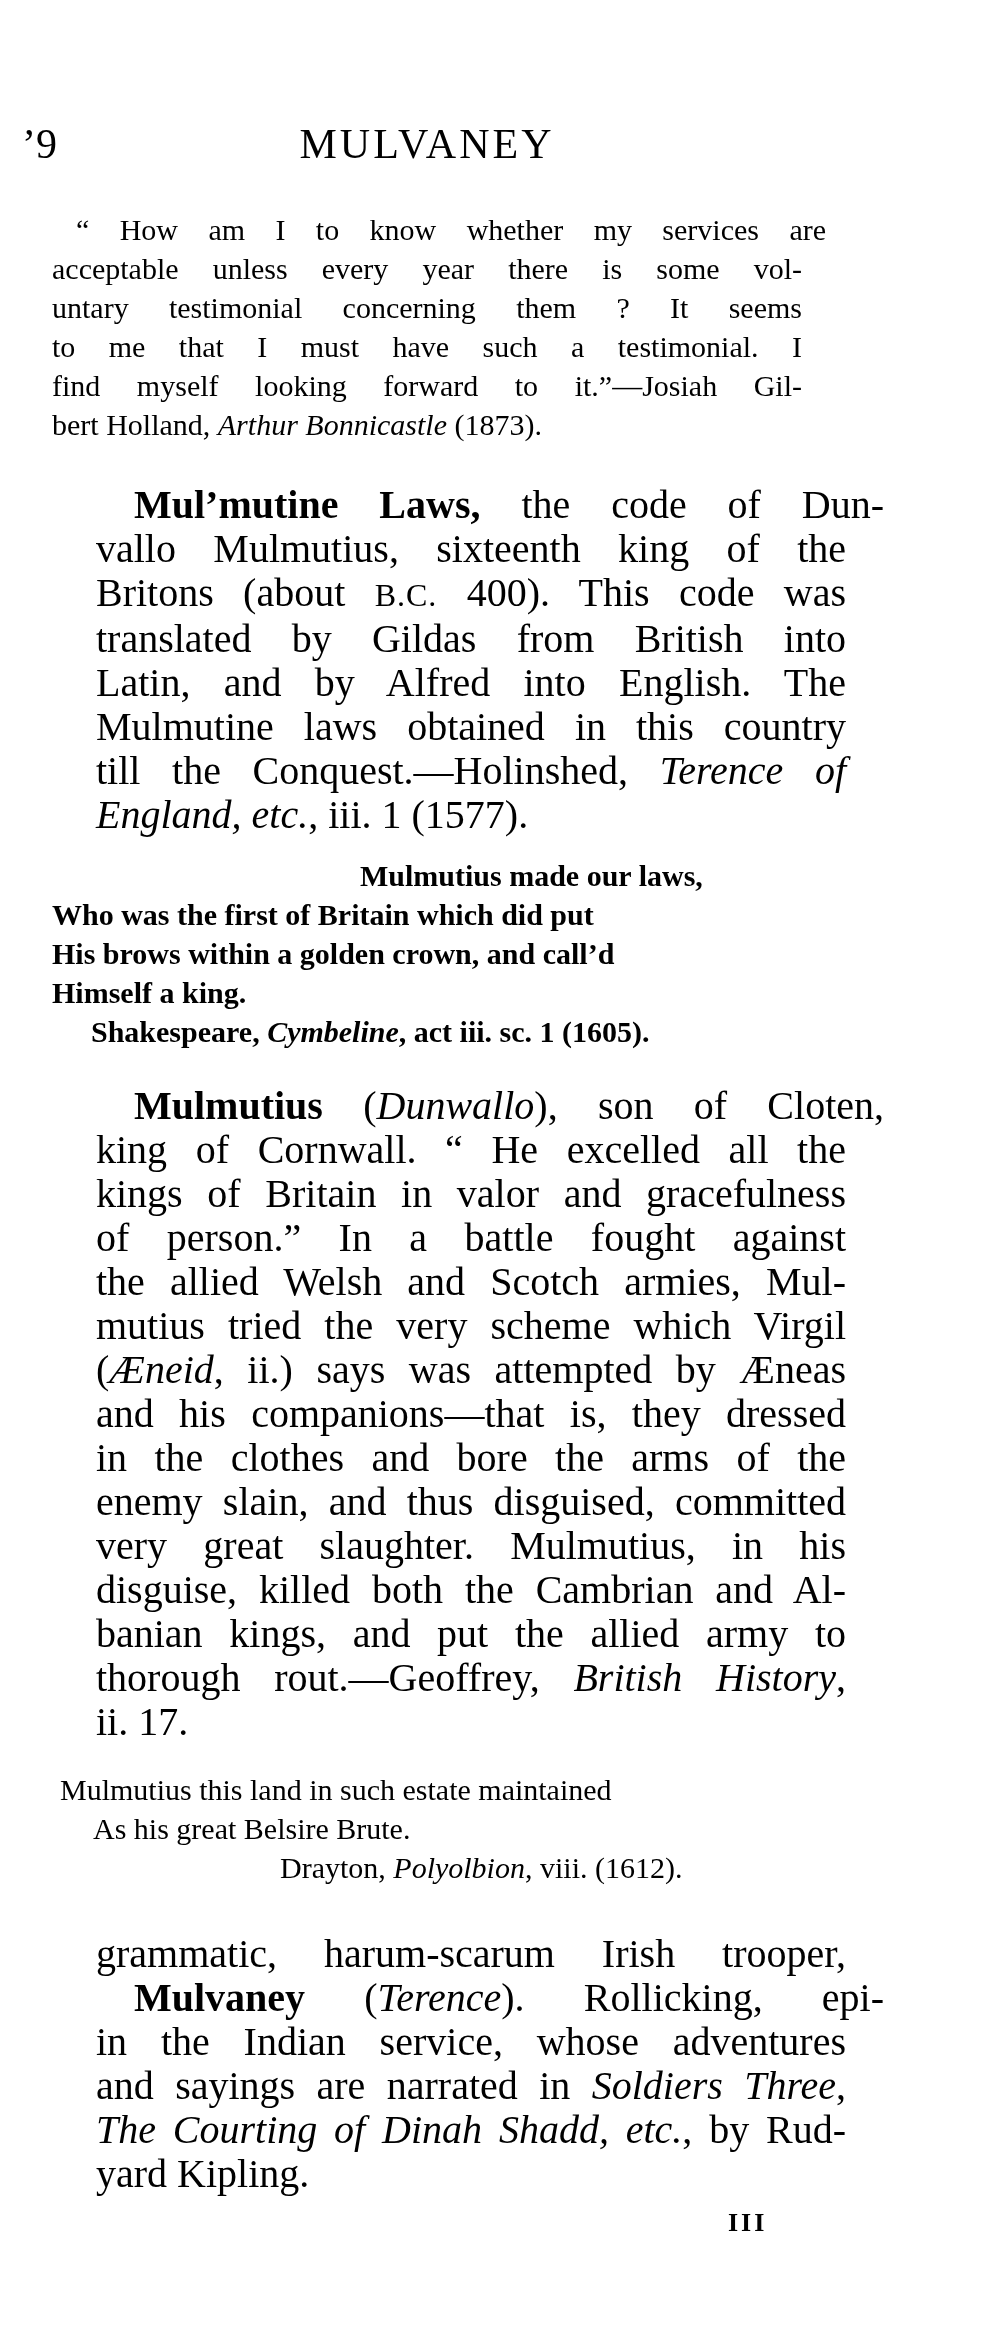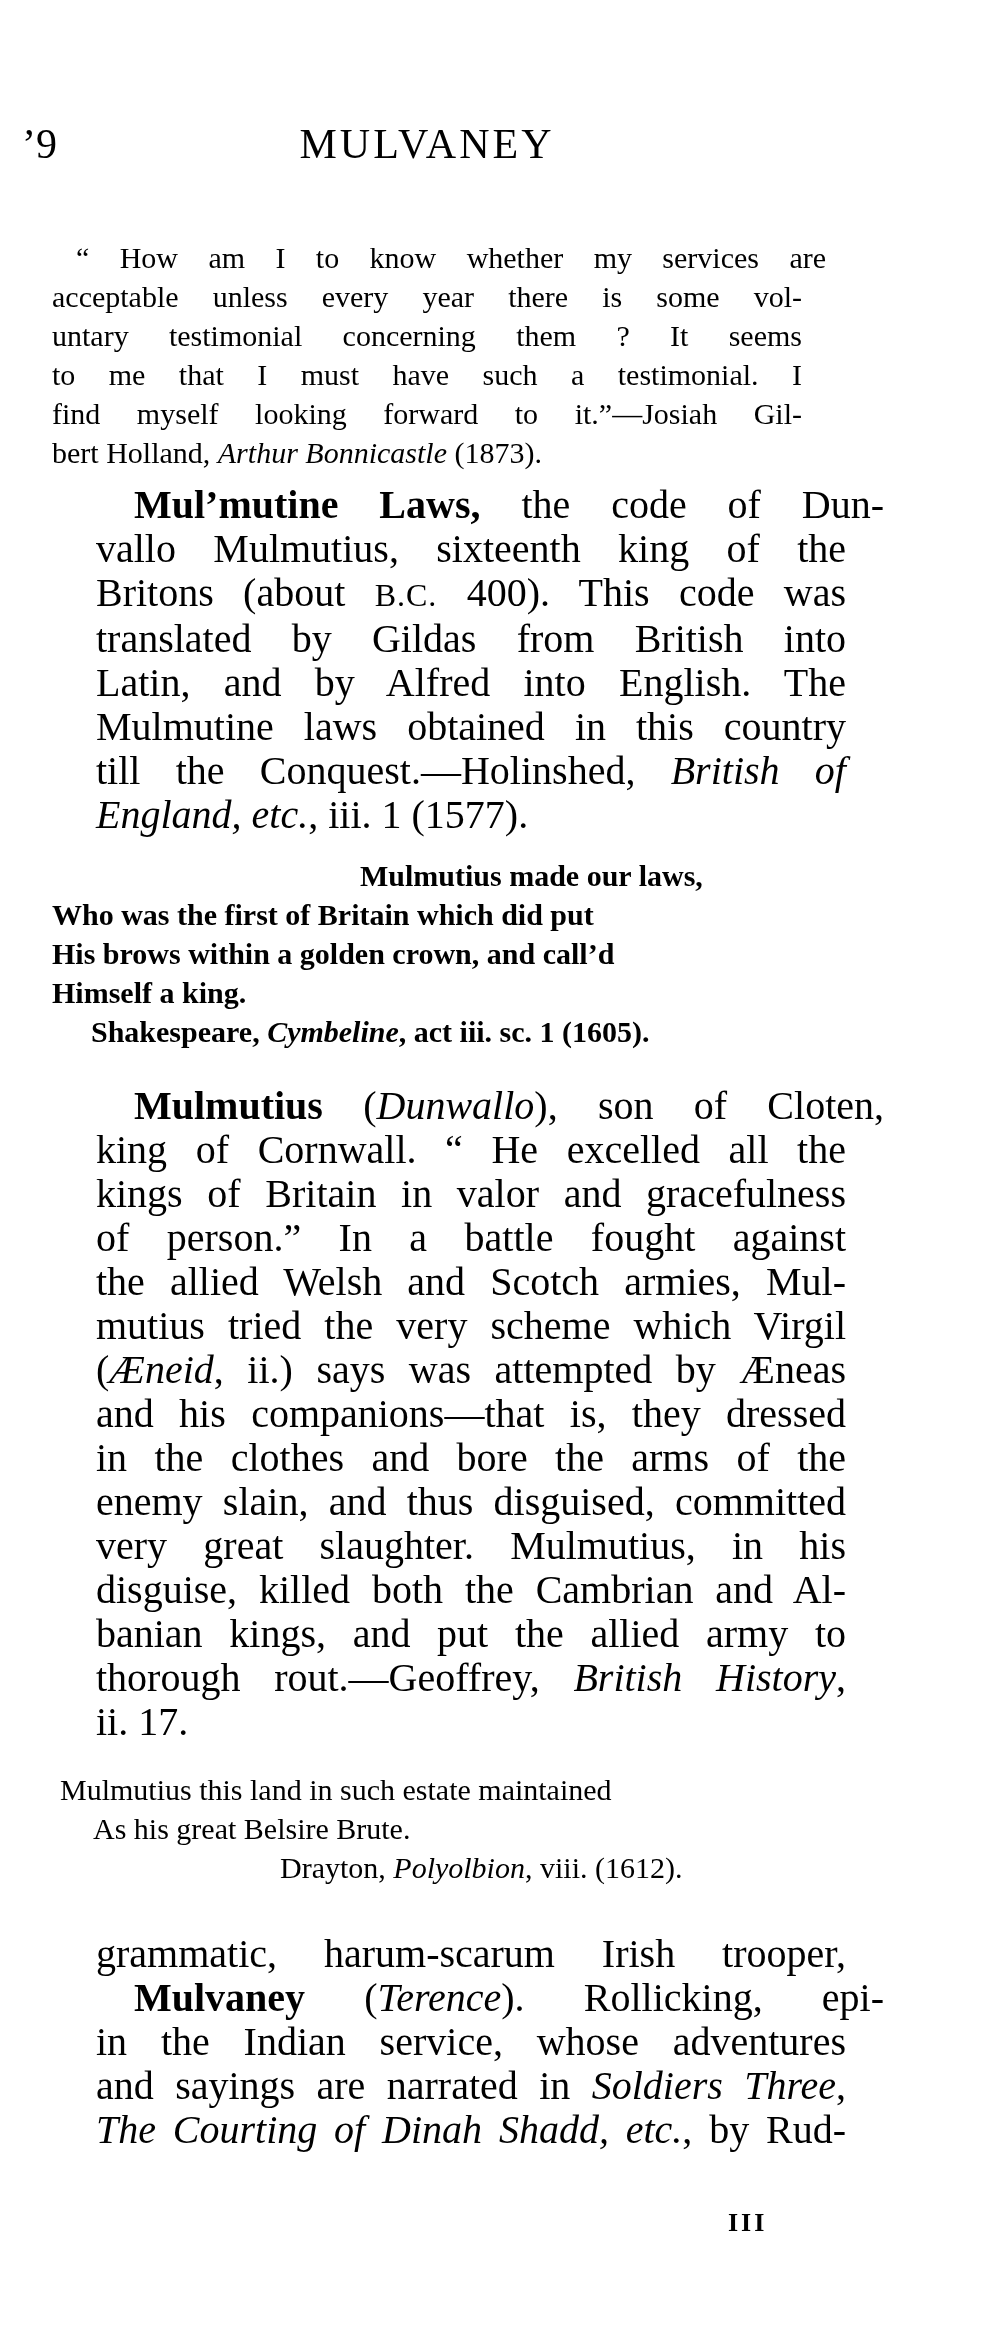--- a/index.html
+++ b/index.html
@@ -45,36 +45,36 @@
 <body>
 
 <div id="page">
 
   <div id="running-head">
     <span id="page-number">’9</span>
     <span id="running-title">MULVANEY</span>
   </div>
 
   <div id="blk-quote" class="block small">
-      <div class="line j" style="padding-left: 24px; margin-top: 28px;"><span>“ How am I to know whether my services are</span></div>
+      <div class="line j" style="padding-left: 24px;"><span>“ How am I to know whether my services are</span></div>
       <div class="line j"><span>acceptable unless every year there is some vol-</span></div>
       <div class="line j"><span>untary testimonial concerning them ?  It seems</span></div>
       <div class="line j"><span>to me that I must have such a testimonial.  I</span></div>
       <div class="line j"><span>find myself looking forward to it.”—Josiah Gil-</span></div>
       <div class="line l"><span>bert Holland, </span><span class="i">Arthur Bonnicastle</span><span> (1873).</span></div>
     </div>
 
   <div id="blk-mulmutine" class="block main">
       <div class="line j" style="padding-left: 38px;"><span class="b">Mul’mutine Laws,</span><span> the code of Dun-</span></div>
       <div class="line j"><span>vallo Mulmutius, sixteenth king of the</span></div>
       <div class="line j"><span>Britons (about </span><span class="sc">B.C.</span><span> 400).  This code was</span></div>
       <div class="line j"><span>translated by Gildas from British into</span></div>
       <div class="line j"><span>Latin, and by Alfred into English.  The</span></div>
       <div class="line j"><span>Mulmutine laws obtained in this country</span></div>
-      <div class="line j"><span>till the Conquest.—Holinshed, </span><span class="i">British of</span></div>
+      <div class="line j"><span>till the Conquest.—Holinshed, </span><span class="i">Terence of</span></div>
       <div class="line l"><span class="i">England, etc.</span><span>, iii. 1 (1577).</span></div>
     </div>
 
   <div id="blk-cymbeline" class="block small">
       <div class="line l" style="padding-left: 308px;"><span>Mulmutius made our laws,</span></div>
       <div class="line l"><span>Who was the first of Britain which did put</span></div>
       <div class="line l"><span>His brows within a golden crown, and call’d</span></div>
       <div class="line l"><span>Himself a king.</span></div>
       <div class="line l" style="padding-left: 39px;"><span>Shakespeare, </span><span class="i">Cymbeline</span><span>, act iii. sc. 1 (1605).</span></div>
     </div>
@@ -102,17 +102,18 @@
       <div class="line l" style="padding-left: 8px; margin-left: 33px;"><span>As his great Belsire Brute.</span></div>
       <div class="line l" style="padding-left: 228px;"><span>Drayton, </span><span class="i">Polyolbion</span><span>, viii. (1612).</span></div>
     </div>
 
   <div id="blk-mulvaney" class="block main">
       <div class="line j"><span>grammatic, harum-scarum Irish trooper,</span></div>
       <div class="line j" style="padding-left: 38px;"><span class="b">Mulvaney</span><span> (</span><span class="i">Terence</span><span>).  Rollicking, epi-</span></div>
       <div class="line j"><span>in the Indian service, whose adventures</span></div>
       <div class="line j"><span>and sayings are narrated in </span><span class="i">Soldiers Three</span><span>,</span></div>
       <div class="line j"><span class="i">The Courting of Dinah Shadd, etc.</span><span>, by Rud-</span></div>
+      <div class="line l"><span>yard Kipling.</span></div>
     </div>
 
   <div id="signature-mark">III</div>
 
 </div>
 
 </body></html>

